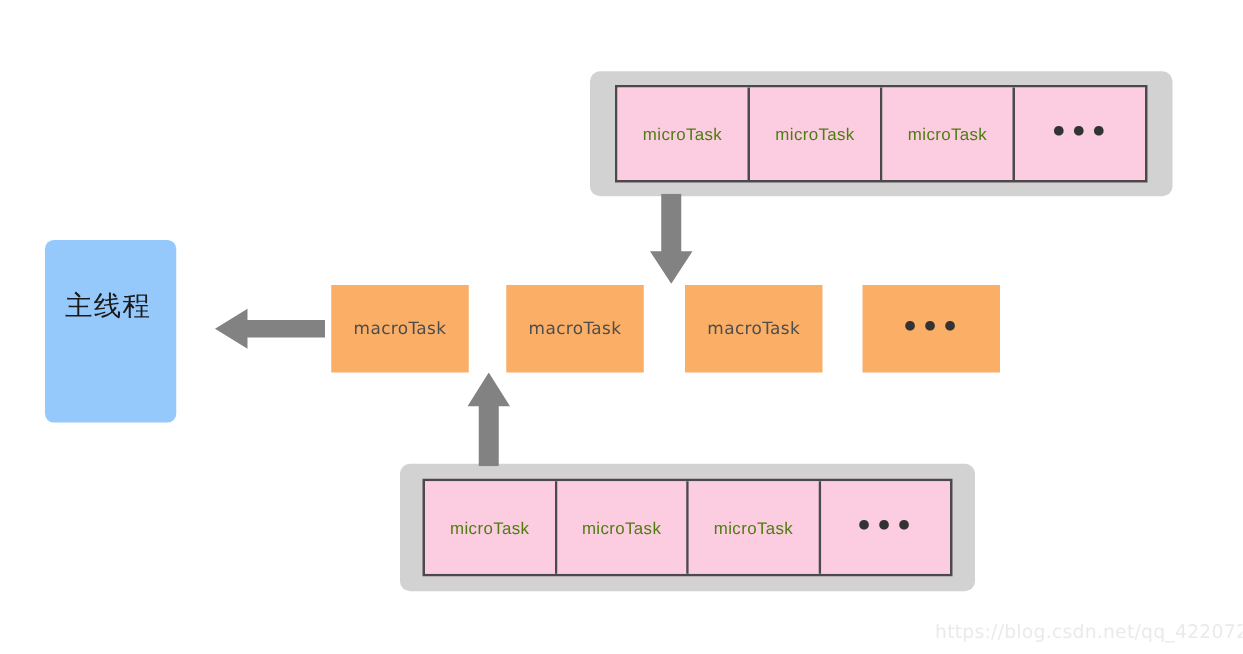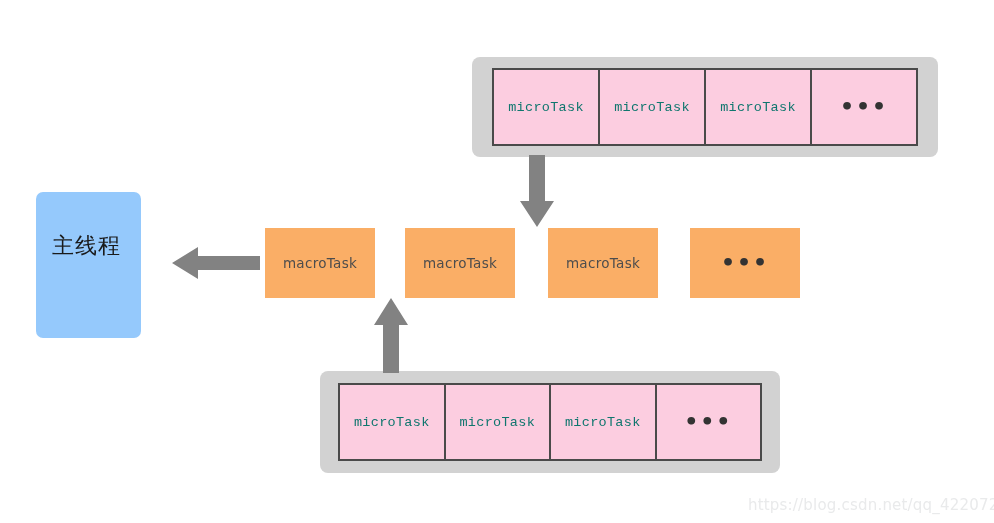--- a/index.html
+++ b/index.html
@@ -96,22 +96,22 @@
     justify-content: center;
     background: #fccde0;
     border-right: 2px solid #4a4a4a;
     box-sizing: border-box;
   }
   .micro-cell:last-child {
     border-right: none;
   }
   .micro-cell .ulabel {
     font-size: 13.5px;
-    color: #0f766e;
-    font-family: Liberation Mono, monospace;
+    color: #4d7c0f;
+    font-family: Liberation Sans, sans-serif;
     letter-spacing: 0.3px;
   }
   .micro-cell .udots {
     font-size: 22px;
     color: #333333;
     letter-spacing: 2px;
     line-height: 0.6;
     font-weight: bold;
   }
 

